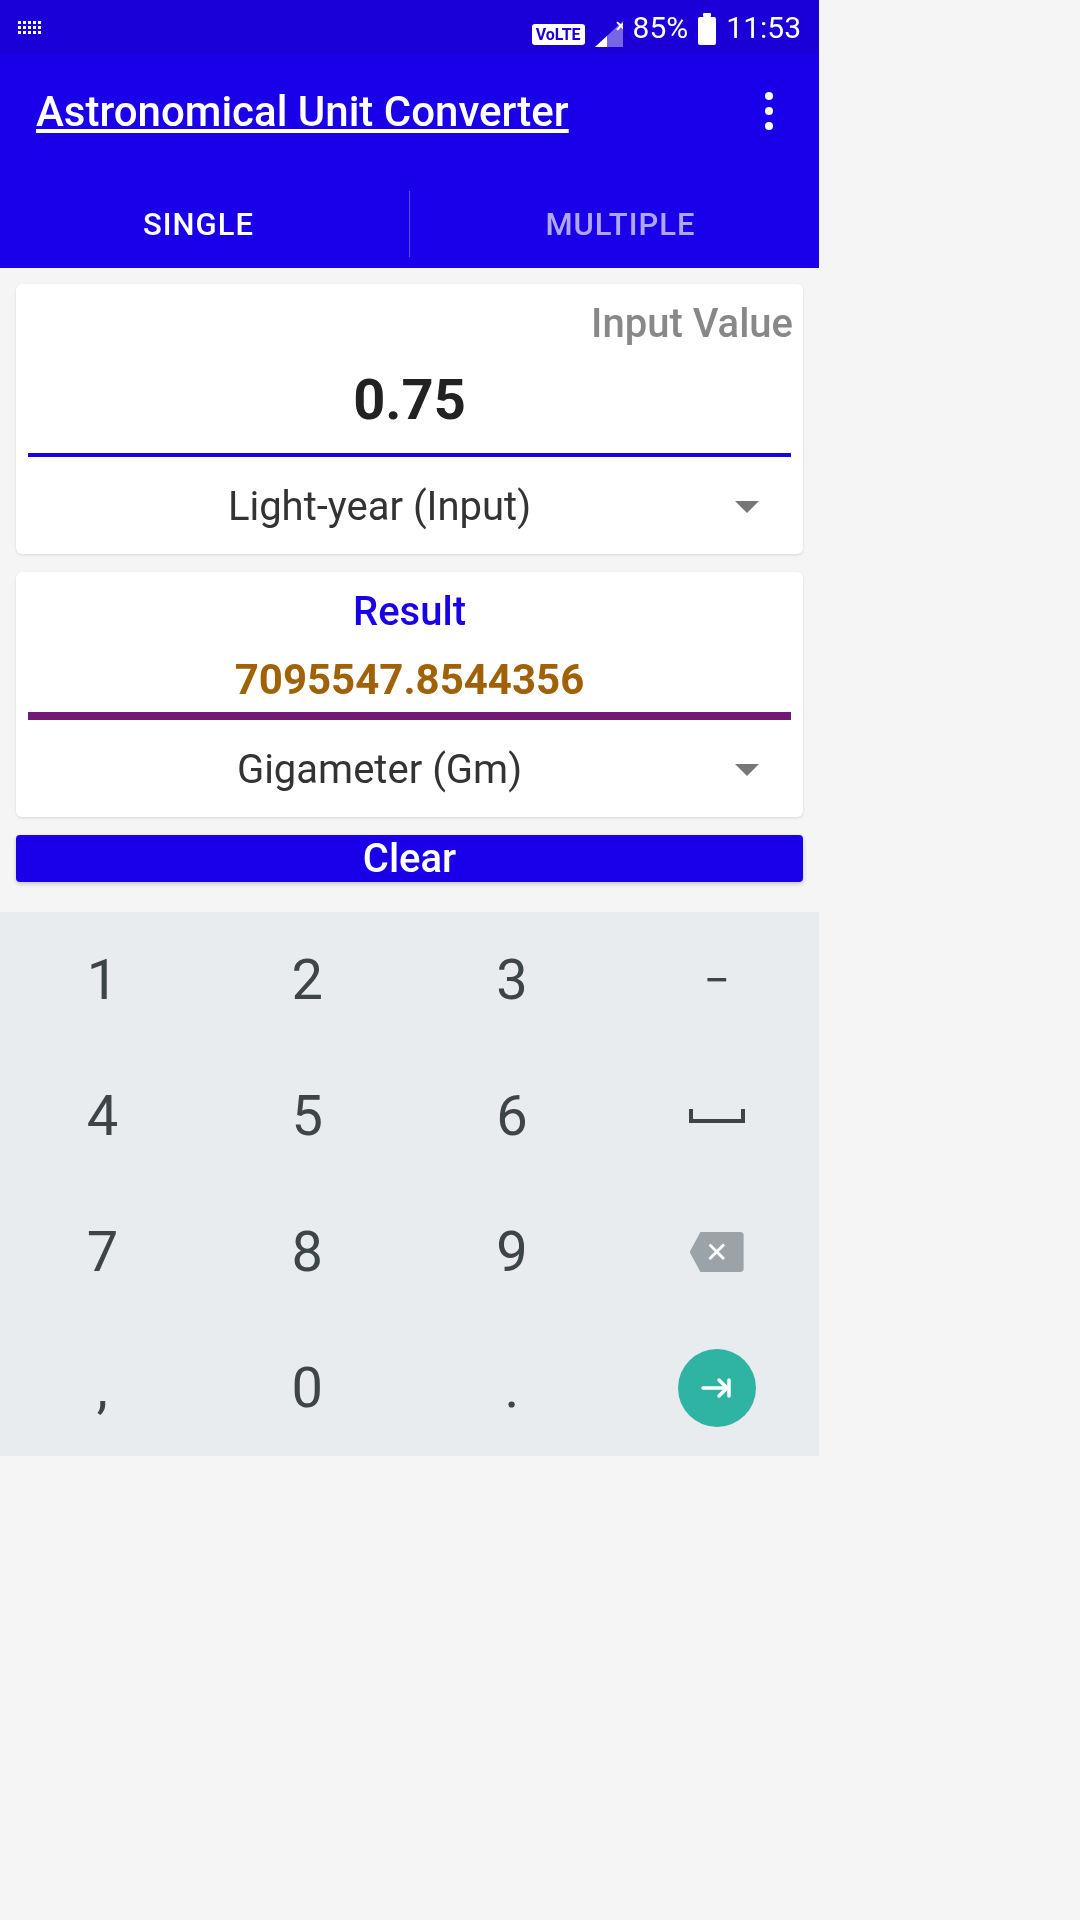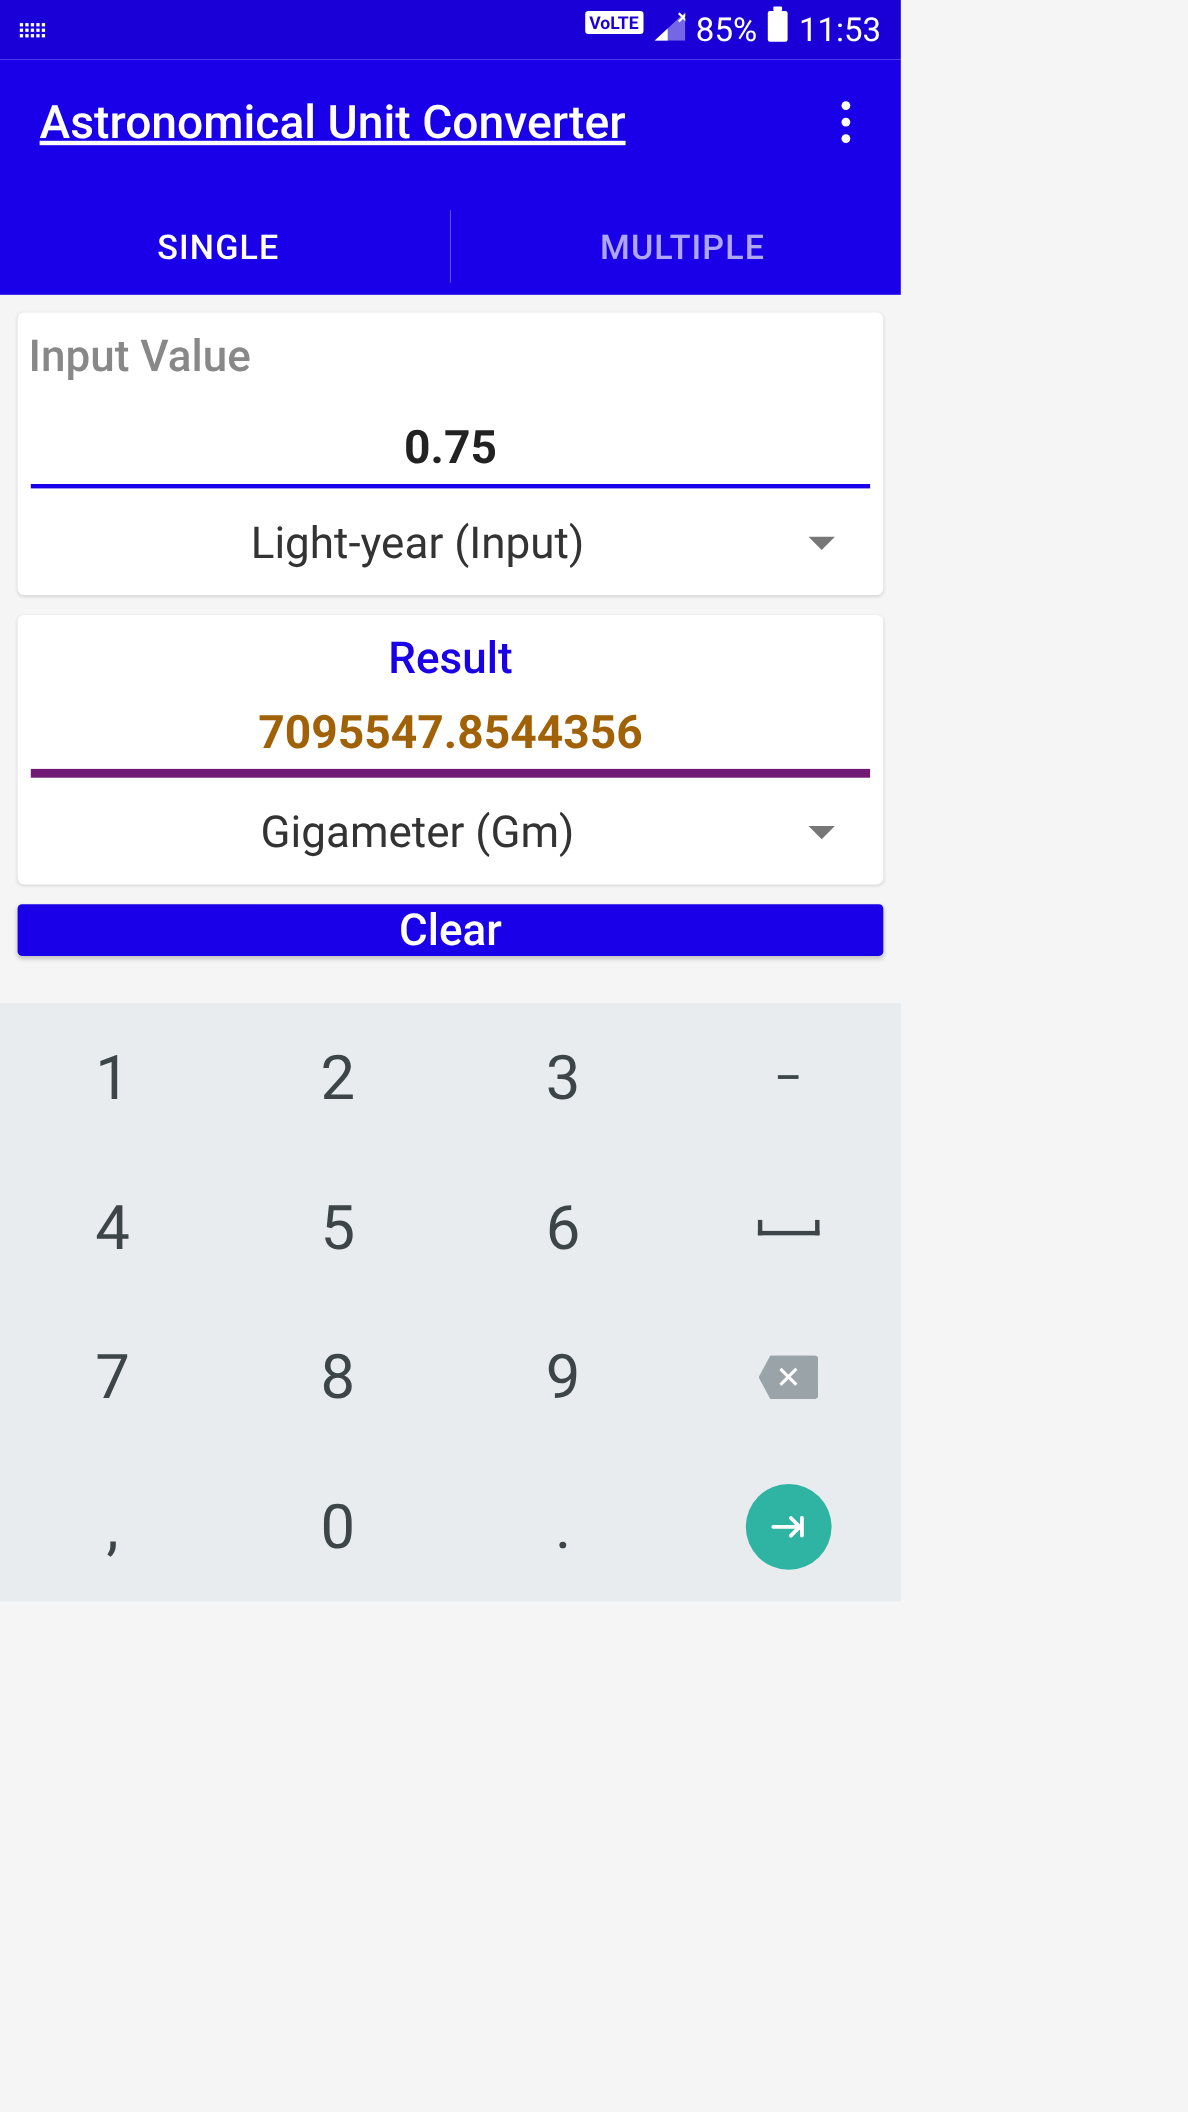--- a/index.html
+++ b/index.html
@@ -35,21 +35,21 @@
       grid-template-rows: repeat(3, 3px);
       gap: 2px;
     }
     .keyboard-icon span {
       background: white;
       width: 3px;
       height: 3px;
     }
     .status-right {
       display: flex;
-      align-items: flex-start;
+      align-items: flex-end;
       gap: 10px;
       font-size: 30px;
       font-weight: 400;
       padding-left: 40px;
     }
     .volte-badge {
       background: white;
       color: #1a00d6;
       font-size: 16px;
       font-weight: 700;
@@ -137,39 +137,39 @@
       padding: 16px;
     }
     .card {
       background: white;
       border-radius: 6px;
       padding: 16px 10px 18px;
       margin-bottom: 18px;
       box-shadow: 0 1px 3px rgba(0,0,0,0.12);
     }
     .card-label-input {
-      text-align: left;
+      text-align: right;
       font-size: 40px;
       font-weight: 500;
       color: #888;
-      margin-bottom: 36px;
+      margin-bottom: 20px;
     }
     .card-label-result {
       text-align: center;
       font-size: 40px;
       font-weight: 500;
       color: #1a00e8;
       margin-bottom: 20px;
     }
     .value-input {
       text-align: center;
-      font-size: 42px;
+      font-size: 56px;
       font-weight: 700;
       color: #222;
-      padding-bottom: 8px;
+      padding-bottom: 20px;
       border-bottom: 4px solid #1a00e8;
       margin: 0 2px 20px;
     }
     .value-result {
       text-align: center;
       font-size: 42px;
       font-weight: 700;
       color: #a16207;
       padding-bottom: 8px;
       border-bottom: 8px solid #701a75;

